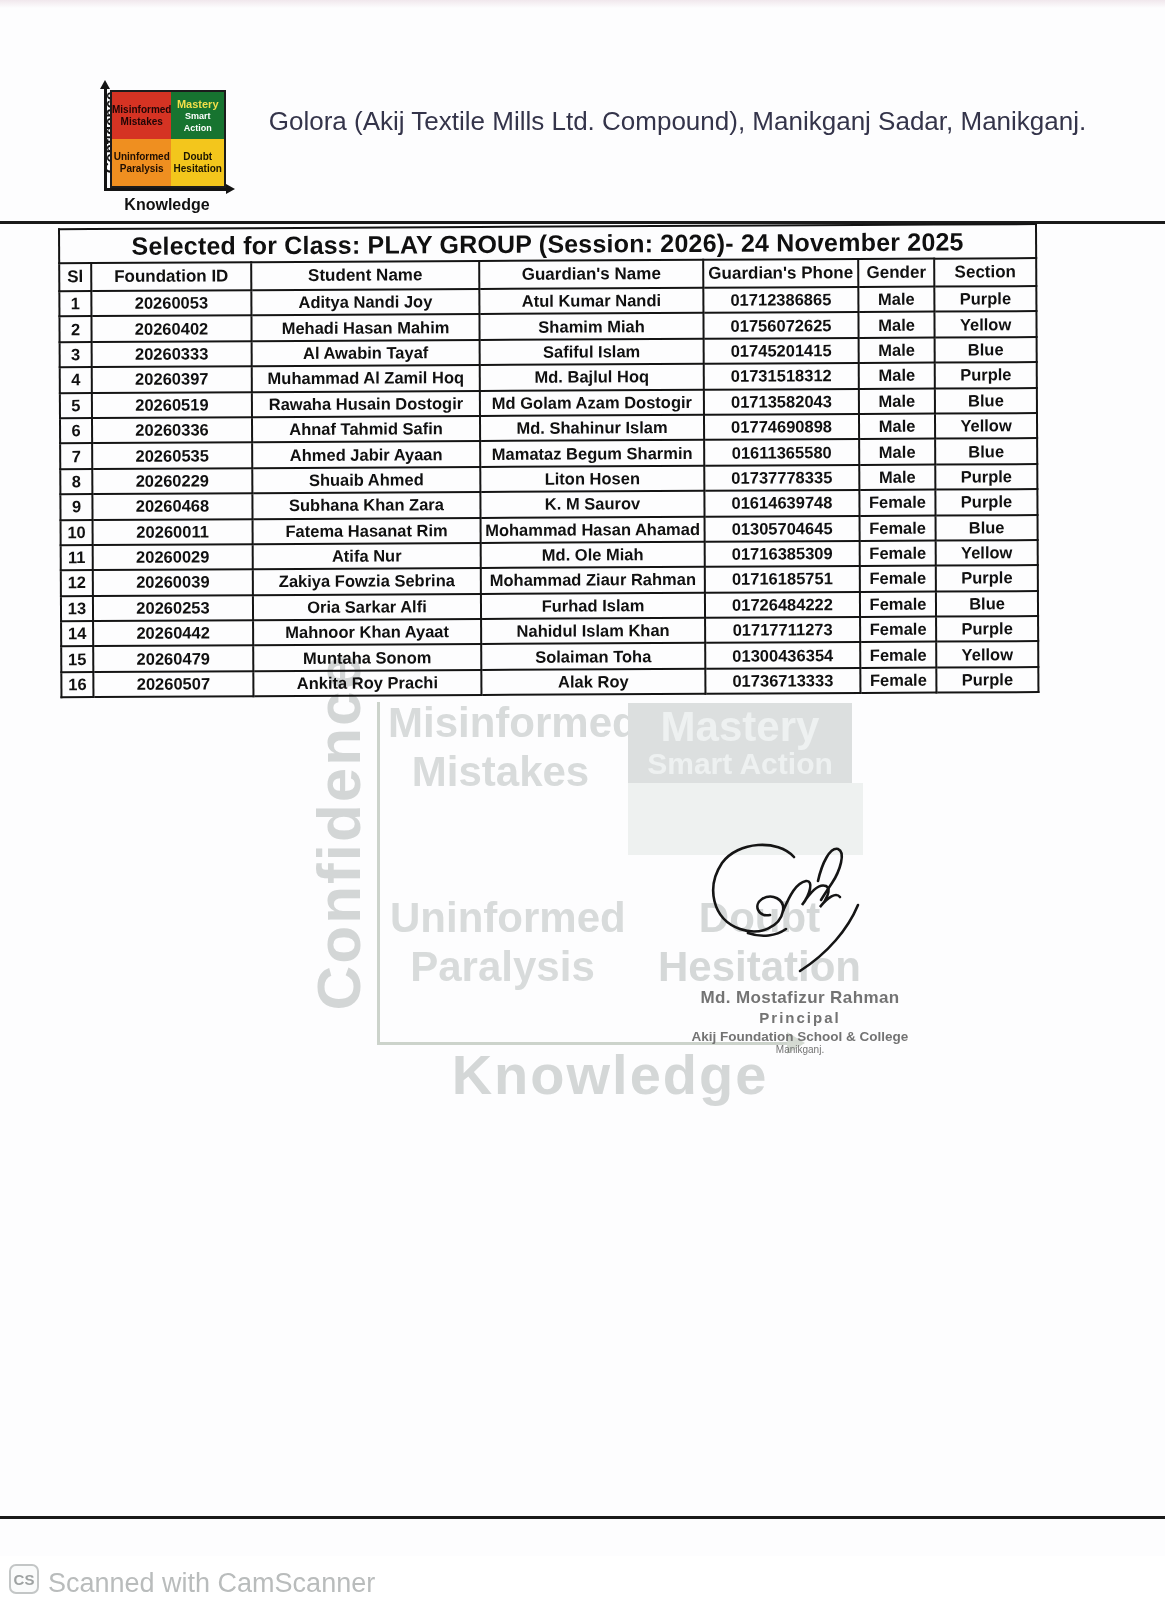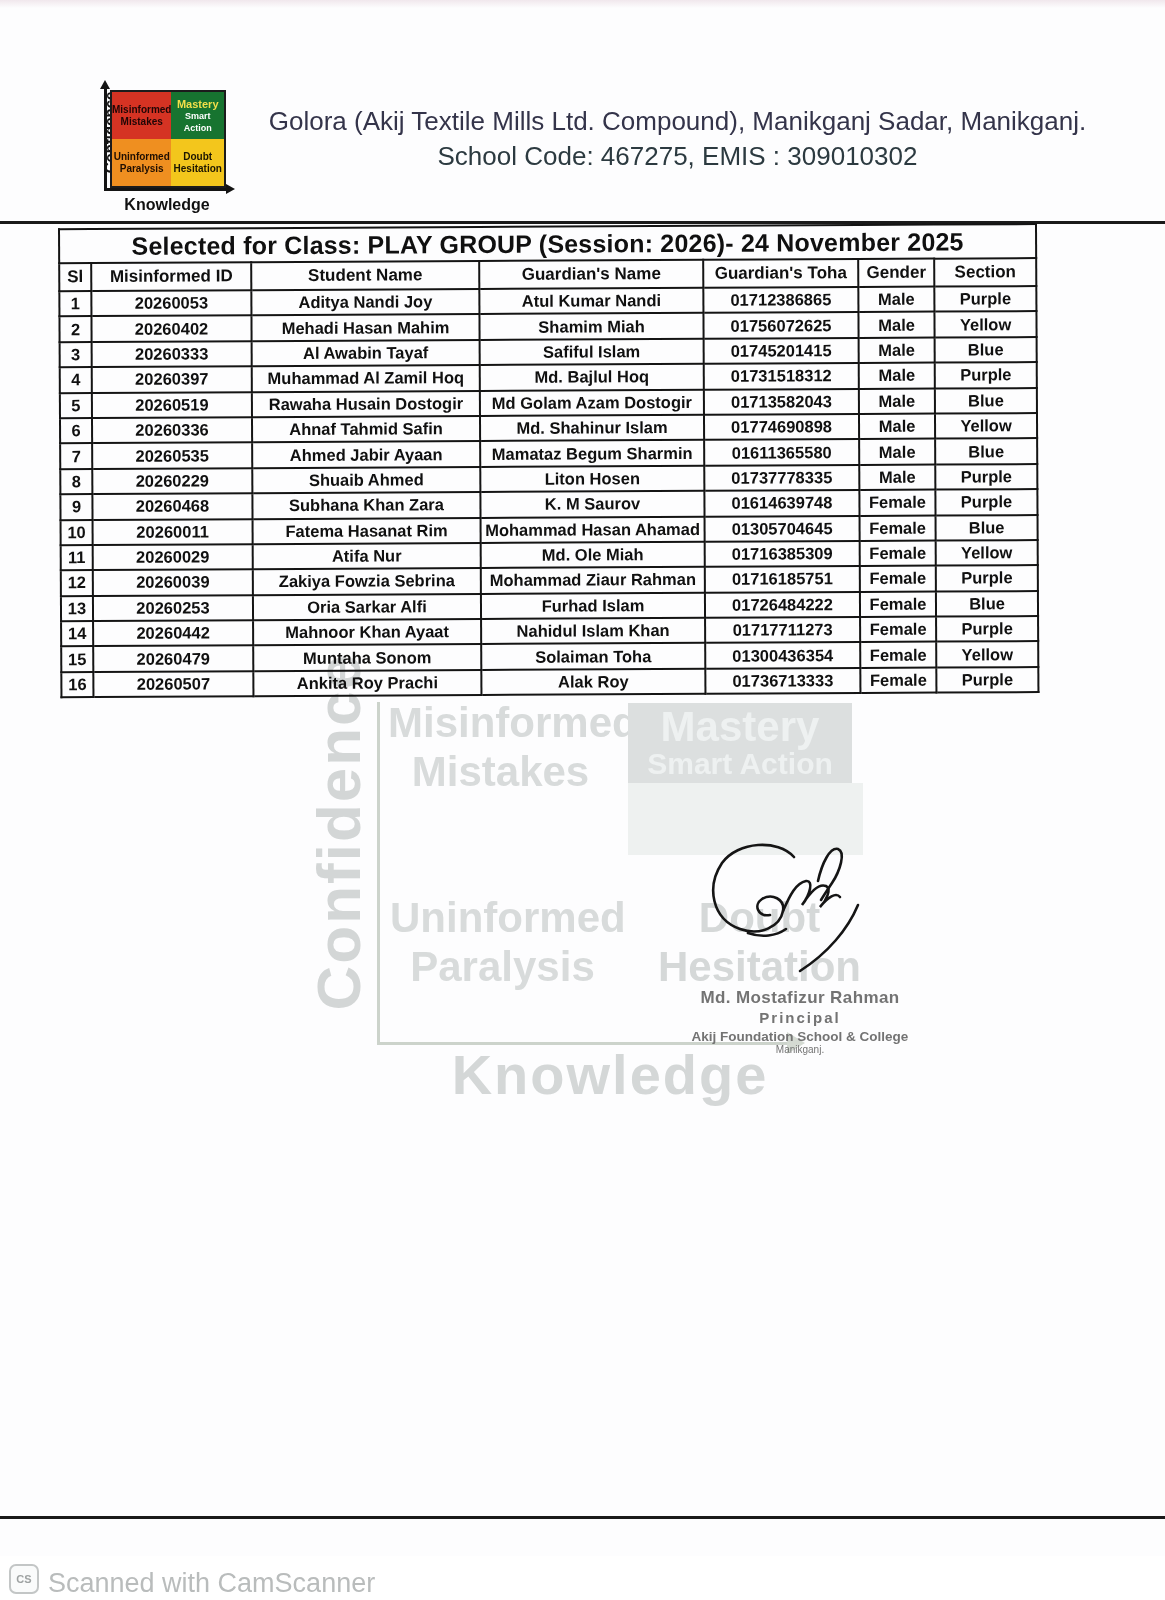--- a/index.html
+++ b/index.html
@@ -86,21 +86,21 @@
   
   .footer-rule{position:absolute;left:0;top:1516px;width:1165px;height:2.5px;background:#1a1a1a;}
   .footer-contact{position:absolute;left:0;top:1522px;width:1165px;text-align:center;
     font-family:"Liberation Serif", serif;font-size:25px;color:#111;}
   .footer-contact .lbl{font-weight:bold;}
   .footer-contact .val{font-weight:normal;}
 
   
   .cs-bar{position:absolute;left:0;top:1556px;width:1165px;height:44px;background:#ffffff;}
   .cs-badge{position:absolute;left:9px;top:8px;width:30px;height:30px;border:2px solid #c3c6c6;
-    border-radius:7px;background:#fafbfb;color:#9ea2a2;font-size:11px;font-weight:bold;
+    border-radius:7px;background:#fafbfb;color:#9ea2a2;font-size:15px;font-weight:bold;
     display:flex;align-items:center;justify-content:center;}
   .cs-label{position:absolute;left:48px;top:12px;font-size:27px;color:#b9bcbc;}
 </style>
 </head>
 <body>
 
 <div class="page">
   <div class="scan-noise-top"></div>
 
   <div class="doc-header">
@@ -125,21 +125,20 @@
           <span>Doubt</span>
           <span>Hesitation</span>
         </div>
       </div>
       <div class="logo-axisline-h"></div>
       <div class="logo-arrow-right"></div>
       <div class="logo-axis-x">Knowledge</div>
     </div>
     <div class="header-text">
       <div class="school-address">Golora (Akij Textile Mills Ltd. Compound), Manikganj Sadar, Manikganj.</div>
-      <div class="school-code">School Code: 467275, EMIS : 309010302</div>
     </div>
   </div>
 
   <div class="top-rule"></div>
 
   <div class="watermark">
     <div class="wm-confidence">Confidence</div>
     <div class="wm-axis-v"></div>
     <div class="wm-axis-h"></div>
     <div class="wm-arrow-right"></div>
@@ -173,24 +172,24 @@
           <col class="c4">
           <col class="c5">
           <col class="c6">
       </colgroup>
       <thead>
         <tr>
           <td class="tbl-title" colspan="7">Selected for Class: PLAY GROUP (Session: 2026)- 24 November 2025</td>
         </tr>
         <tr>
             <th>Sl</th>
-            <th>Misinformed ID</th>
+            <th>Foundation ID</th>
             <th>Student Name</th>
             <th>Guardian's Name</th>
-            <th>Guardian's Toha</th>
+            <th>Guardian's Phone</th>
             <th>Gender</th>
             <th>Section</th>
           </tr>
       </thead>
       <tbody>
           <tr>
             <td>1</td>
             <td>20260053</td>
             <td>Aditya Nandi Joy</td>
             <td>Atul Kumar Nandi</td>

